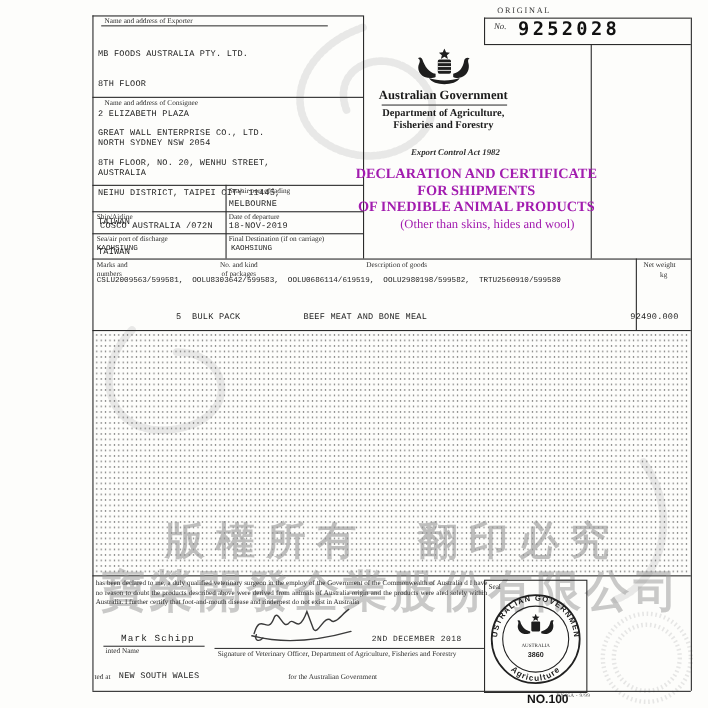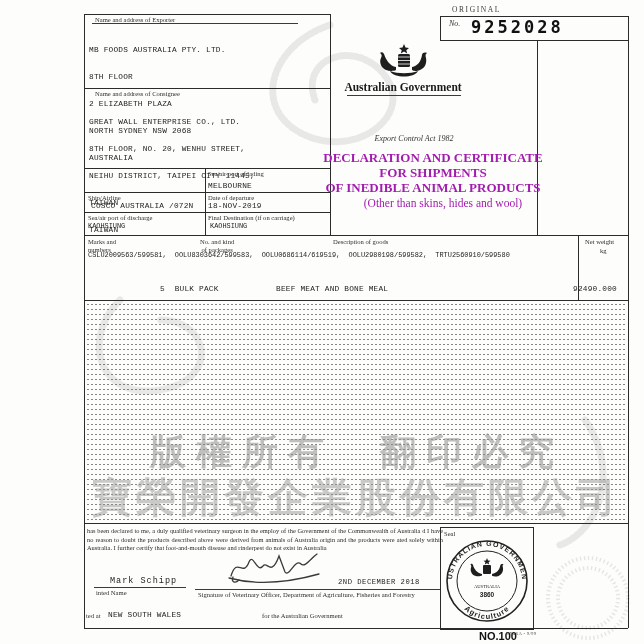--- a/index.html
+++ b/index.html
@@ -12,28 +12,28 @@
   .lbl{font-family:"Liberation Serif",serif;font-size:6.6px;color:#2f2f2f;line-height:7.5px;white-space:nowrap;}
   .val{font-family:"Liberation Mono","DejaVu Sans Mono",monospace;font-size:7.8px;color:#1d1d1d;
        line-height:9px;white-space:pre;letter-spacing:.2px;}
   .val-sm{font-size:6.9px;letter-spacing:0;}
   .original{font-size:7.5px;letter-spacing:1.6px;color:#3c3c3c;}
   .no-label{font-size:8px;font-style:italic;color:#333;}
   .cert-number{font-family:"DejaVu Sans Mono",monospace;font-weight:bold;font-size:17px;
                letter-spacing:3px;color:#111;}
   .gov{font-weight:bold;font-size:11.5px;color:#1a1a1a;white-space:nowrap;}
   .dept{font-weight:bold;font-size:9.5px;line-height:11px;text-align:center;color:#1a1a1a;}
-  .act{font-style:italic;font-size:8px;color:#333;}
+  .act{font-style:italic;font-size:8px;color:#333;font-weight:bold;}
   .doc-title{font-weight:bold;font-size:13px;line-height:15px;text-align:center;color:#a21caf;white-space:nowrap;}
   .doc-sub{font-size:11.5px;font-weight:normal;margin-left:20px;}
   .decl{font-size:6.4px;line-height:8.6px;color:#2c2c2c;text-align:justify;}
   .dots{position:absolute;left:86px;top:302px;width:540px;height:219px;
         background-image:radial-gradient(rgba(70,70,70,.65) .7px,rgba(0,0,0,0) .9px);
         background-size:4px 5px;}
-  .cjk{position:absolute;font-family:Liberation Mono, monospace;font-weight:bold;white-space:nowrap;}
+  .cjk{position:absolute;font-family:Liberation Mono, monospace;font-weight:bold;white-space:nowrap;margin-top:40px;}
   .cjk1{left:150px;top:428px;font-size:36px;letter-spacing:10px;color:rgba(140,140,140,.55);}
   .cjk2{left:92px;top:470px;font-size:40px;letter-spacing:4px;color:rgba(150,150,150,.50);}
   .caption{font-size:6.6px;color:#2f2f2f;white-space:nowrap;}
   .name{font-family:"Liberation Mono",monospace;font-size:8.5px;letter-spacing:1px;color:#222;}
   .date-val{font-family:"Liberation Mono",monospace;font-size:7.2px;letter-spacing:.5px;color:#222;}
   .formno{font-weight:bold;font-size:11px;font-family:"Liberation Sans",sans-serif;color:#111;}
   .formcode{font-size:4.8px;color:#555;letter-spacing:.3px;}
   .ghost{position:absolute;left:0;top:0;pointer-events:none;}
 </style>
 </head>
@@ -83,35 +83,39 @@
       <polygon points="28,0 29.5,3.5 33,4 30.3,6.2 31.2,9.6 28,7.6 24.8,9.6 25.7,6.2 23,4 26.5,3.5"></polygon>
       <rect x="22" y="10" width="12" height="13" rx="1.5"></rect>
       <path d="M22,13 h12 M22,16.5 h12 M22,20 h12" stroke="#fdfdfb" stroke-width="0.8"></path>
       <path d="M20,23 C14,22 10,16 8,10 C7,8 5,8 4,9 C6,10 6,12 5,14 C3,18 5,24 10,26 C14,27.5 18,27 20,26 Z"></path>
       <path d="M36,23 C42,22 45,17 46,11 C46.5,8.5 49,8 51,9 C49,10 49.5,12 50,14 C51,19 49,24 44,26 C40,27.5 38,27 36,26 Z"></path>
       <path d="M14,27 C22,30 34,30 42,27 C40,31 34,32.5 28,32.5 C22,32.5 16,31 14,27 Z"></path>
     </g>
   </svg>
   <div class="abs gov" style="left:403px;top:81px;transform:translateX(-50%);">Australian Government</div>
   <div class="hline thin" style="left:347px;top:95px;width:114px;"></div>
+  <div class="abs dept" style="left:403px;top:98px;transform:translateX(-50%);width:180px;">
+    <span>Department of Agriculture,</span><br>
+    <span>Fisheries and Forestry</span>
+  </div>
   <div class="abs act" style="left:414px;top:134px;transform:translateX(-50%);">Export Control Act 1982</div>
 
   <div class="abs doc-title" style="left:433px;top:150px;transform:translateX(-50%);">
     <span>DECLARATION AND CERTIFICATE</span><br>
     <span>FOR SHIPMENTS</span><br>
     <span>OF INEDIBLE ANIMAL PRODUCTS</span><br>
     <span class="doc-sub">(Other than skins, hides and wool)</span>
   </div>
 
   <div class="abs lbl" style="left:95px;top:16px;">Name and address of Exporter</div>
   <div class="abs val" style="left:89px;top:28px;">
     <div>MB FOODS AUSTRALIA PTY. LTD.</div>
     <div>8TH FLOOR</div>
     <div>2 ELIZABETH PLAZA</div>
-    <div>NORTH SYDNEY NSW 2068</div>
+    <div>NORTH SYDNEY NSW 2054</div>
     <div>AUSTRALIA</div>
   </div>
 
   <div class="abs lbl" style="left:95px;top:90px;">Name and address of Consignee</div>
   <div class="abs val" style="left:89px;top:100px;">
     <div>GREAT WALL ENTERPRISE CO., LTD.</div>
     <div>8TH FLOOR, NO. 20, WENHU STREET,</div>
     <div>NEIHU DISTRICT, TAIPEI CITY 11445,</div>
     <div>TAIWAN</div>
     <div>TAIWAN</div>

